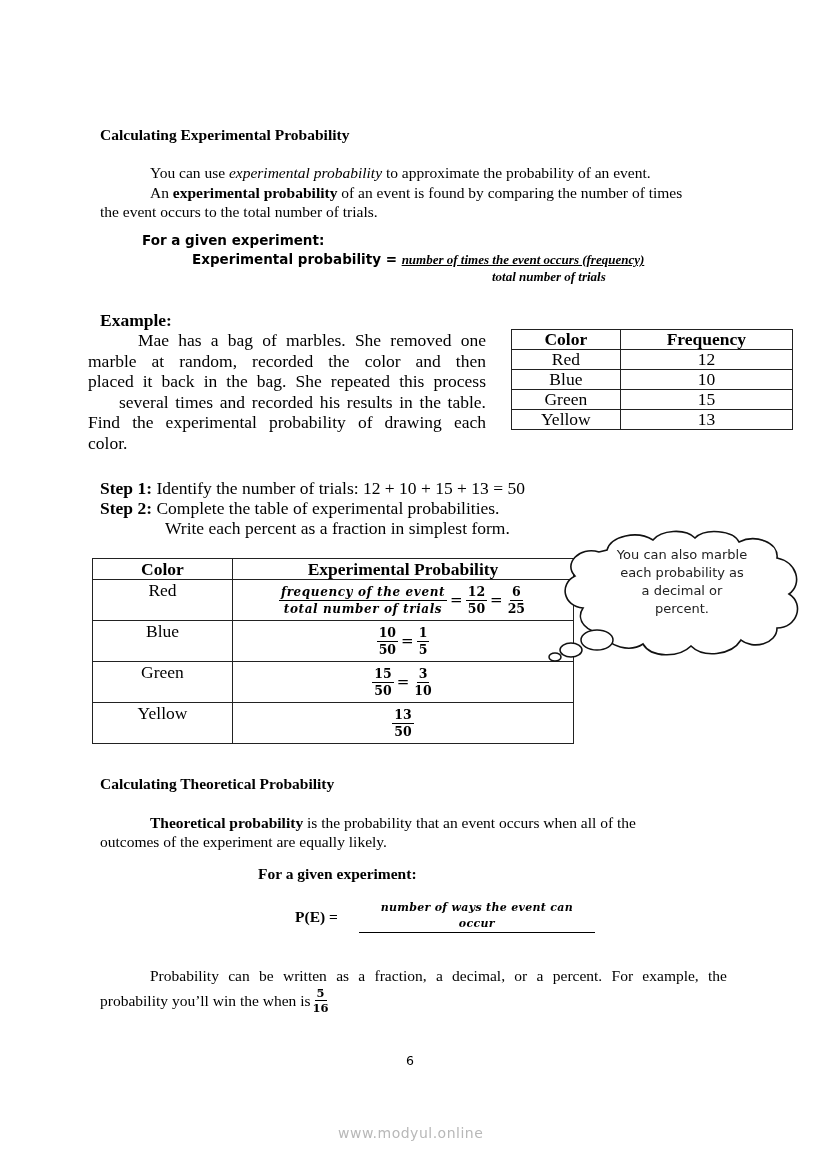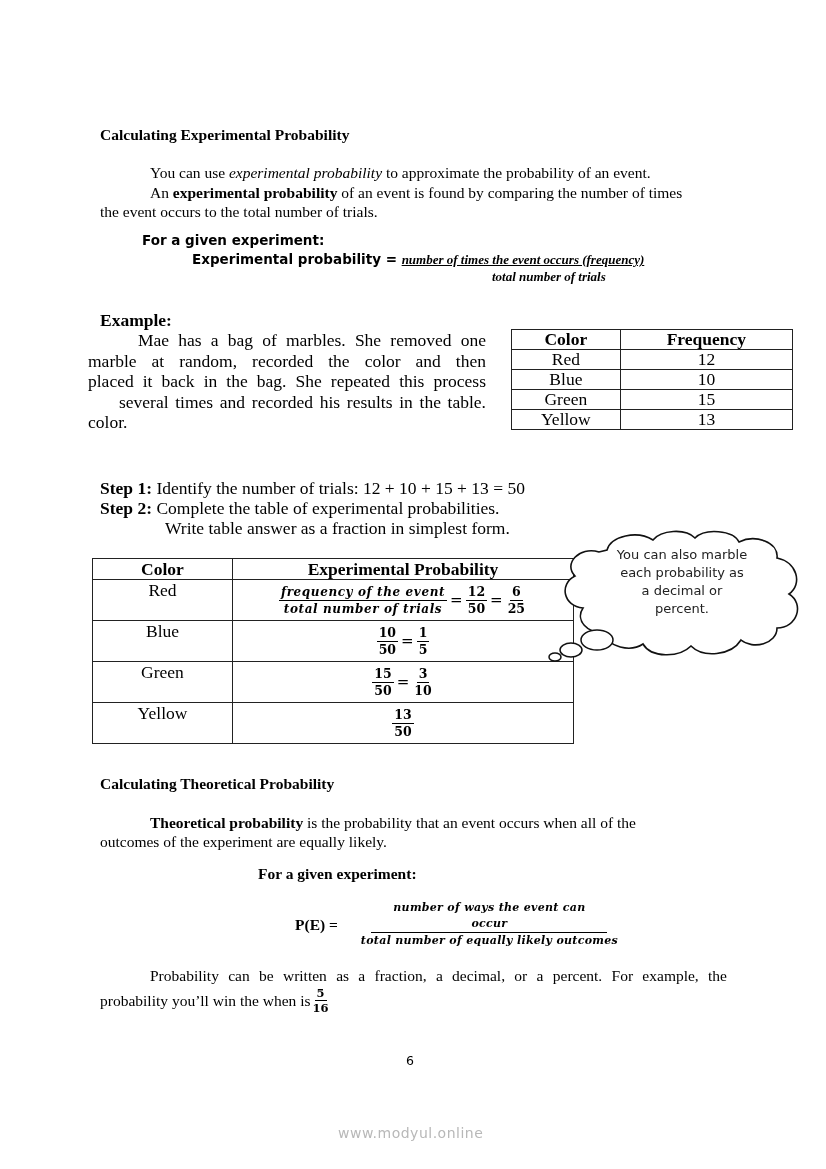--- a/index.html
+++ b/index.html
@@ -45,20 +45,21 @@
   <span class="sans" style="font-size:13.5px; font-weight:bold;">Experimental probability = </span><span class="serif" style="font-size:13px; font-weight:bold; font-style:italic; text-decoration:underline;">number of times the event occurs (frequency)</span>
 </div>
 <div class="abs serif" style="left:492px; top:269px; font-size:13px; font-weight:bold; font-style:italic;">total number of trials</div>
 
 <div class="abs serif" style="left:100px; top:310px; font-size:17.5px; font-weight:bold;">Example:</div>
 <div class="abs big" style="left:88px; top:330px; width:398px; text-align:justify;">
   <div style="text-indent:50px; text-align-last:justify;">Mae has a bag of marbles. She removed one</div>
   <div style="text-align-last:justify;">marble at random, recorded the color and then</div>
   <div style="text-align-last:justify;">placed it back in the bag. She repeated this process</div>
   <div style="text-align-last:justify;margin-left:31px;">several times and recorded his results in the table.</div>
+  <div style="text-align-last:justify;">Find the experimental probability of drawing each</div>
   <div>color.</div>
 </div>
 
 <table class="abs freq-table" style="left:511px; top:329px;">
   <tbody>
       <tr>
     <th>Color</th>
     <th>Frequency</th>
   </tr>
   <tr>
@@ -79,21 +80,21 @@
   </tr>
 </tbody>
   </table>
 
 <div class="abs big" style="left:100px; top:478px; white-space:nowrap;">
   <b>Step 1:</b><span> Identify the number of trials: 12 + 10 + 15 + 13 = 50</span>
 </div>
 <div class="abs big" style="left:100px; top:498px; white-space:nowrap;">
   <b>Step 2:</b><span> Complete the table of experimental probabilities.</span>
 </div>
-<div class="abs big" style="left:165px; top:518px; white-space:nowrap;">Write table answer as a fraction in simplest form.</div>
+<div class="abs big" style="left:165px; top:518px; white-space:nowrap;">Write each percent as a fraction in simplest form.</div>
 
 <table class="abs prob-table" style="left:92px; top:558px;">
   <tbody>
       <tr>
     <th style="width:139px;">Color</th>
     <th>Experimental Probability</th>
   </tr>
   <tr>
     <td class="c1">Red</td>
     <td class="c2">
@@ -179,21 +180,20 @@
   <b>Theoretical probability</b><span> is the probability that an event occurs when all of the</span>
 </div>
 <div class="abs p" style="left:100px; top:832px;">outcomes of the experiment are equally likely.</div>
 
 <div class="abs h-title" style="left:258px; top:865px;">For a given experiment:</div>
 
 <div class="abs" style="left:295px; top:900px; display:flex; align-items:center;">
   <span class="serif" style="font-size:15.5px; font-weight:bold; margin-right:21px;">P(E) = </span>
   <span class="frac italic" style="font-size:11px; letter-spacing:0.3px;">
       <span class="num" style="width:232px; text-align:center;">number of ways the event can occur</span>
-      <span class="den">total number of equally likely outcomes</span>
     </span>
 </div>
 
 <div class="abs p" style="left:100px; top:966px; width:627px; text-align:justify; text-align-last:justify; text-indent:50px;">Probability can be written as a fraction, a decimal, or a percent. For example, the</div>
 <div class="abs p" style="left:100px; top:986px; white-space:nowrap; display:flex; align-items:center;">
   <span>probability you’ll win the when is </span>
   <span class="frac" style="font-size:11.5px; line-height:14px;">
       <span class="num">5</span>
       <span class="den">16</span>
     </span>

